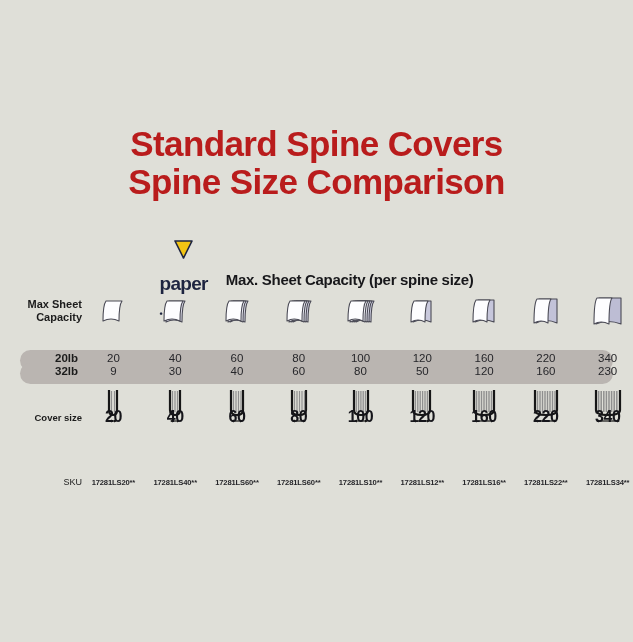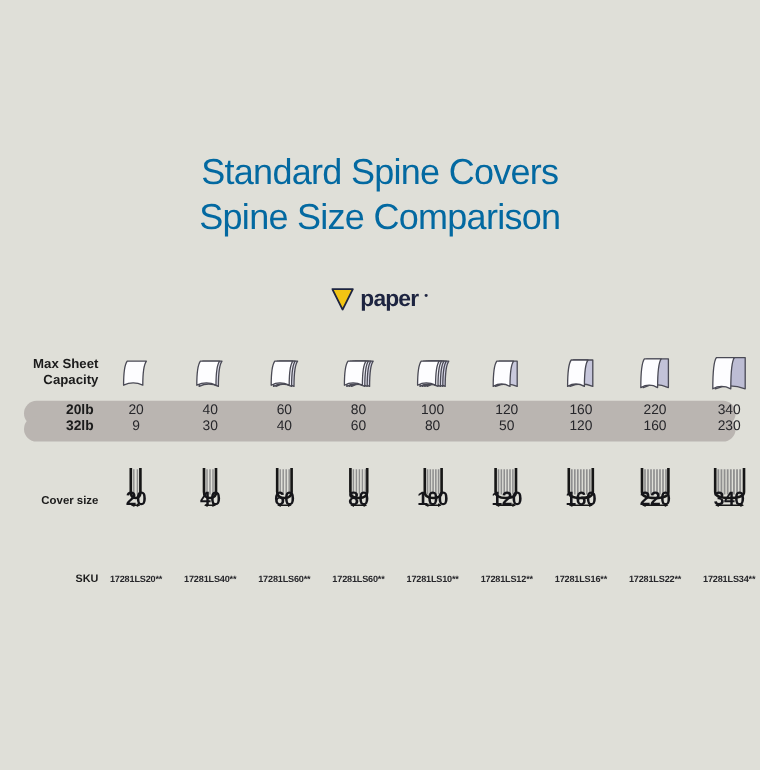--- a/index.html
+++ b/index.html
@@ -18,42 +18,43 @@
 
   
   .title-block {
     position: absolute;
     left: 0;
     top: 125px;
     width: 633px;
     text-align: center;
   }
   .title-line {
-    font-size: 30px;
-    font-weight: 400;
+    font-size: 35px;
+    font-weight: 700;
     letter-spacing: -0.6px;
     line-height: 38px;
-    color: #0369a1;
+    color: #b91c1c;
   }
 
   
   .brand-row {
     position: absolute;
     left: 0;
     top: 240px;
     width: 633px;
     display: flex;
     align-items: center;
     justify-content: center;
     gap: 18px;
   }
   .logo {
     display: flex;
     align-items: center;
-    gap: 5px;
+    gap: 15px;
+    flex-direction: column;
   }
   .logo-v {
     width: 19px;
     height: 19px;
     display: block;
   }
   .logo-word {
     font-size: 19px;
     font-weight: 800;
     color: #1d2440;
@@ -113,20 +114,21 @@
     line-height: 13px;
     color: #1b1b1b;
   }
   .paper-icon {
     display: block;
   }
 
   
   .pill-row {
     height: 15px;
+    margin-top: 16px;
   }
   .pill-row.r20 { top: 334px; }
   .pill-row.r32 { top: 347px; }
   .pill-bg {
     position: absolute;
     left: 20px;
     top: 0;
     width: 593px;
     height: 21px;
     border-radius: 11px;
@@ -175,21 +177,21 @@
     letter-spacing: -0.4px;
   }
 
   
   .sku-row {
     top: 474px;
     height: 16px;
   }
   .sku-row .row-label {
     font-size: 9px;
-    font-weight: 700;
+    font-weight: 400;
     color: #1b1b1b;
   }
   .sku-row .cell {
     font-size: 7.6px;
     font-weight: 600;
     color: #26262a;
     letter-spacing: -0.15px;
   }
 </style>
 </head>
@@ -201,20 +203,21 @@
 </div>
 
 <div class="brand-row">
   <div class="logo">
     <svg class="logo-v" viewBox="0 0 20 20">
       <polygon points="1,1 19,1 10,19" fill="#f2c414" stroke="#1d2440" stroke-width="1.6" stroke-linejoin="round"></polygon>
     </svg>
     <span class="logo-word">paper</span>
     <span class="logo-tm">•</span>
   </div>
+  <div class="subtitle">Max. Sheet Capacity (per spine size)</div>
 </div>
 
 <div class="grid-row capacity-head">
   <div class="row-label">
     <div>Max Sheet</div>
     <div>Capacity</div>
   </div>
   <div class="cells">
     <div class="cell">
         <svg class="paper-icon" width="32" height="40" viewBox="0 0 32 40">

